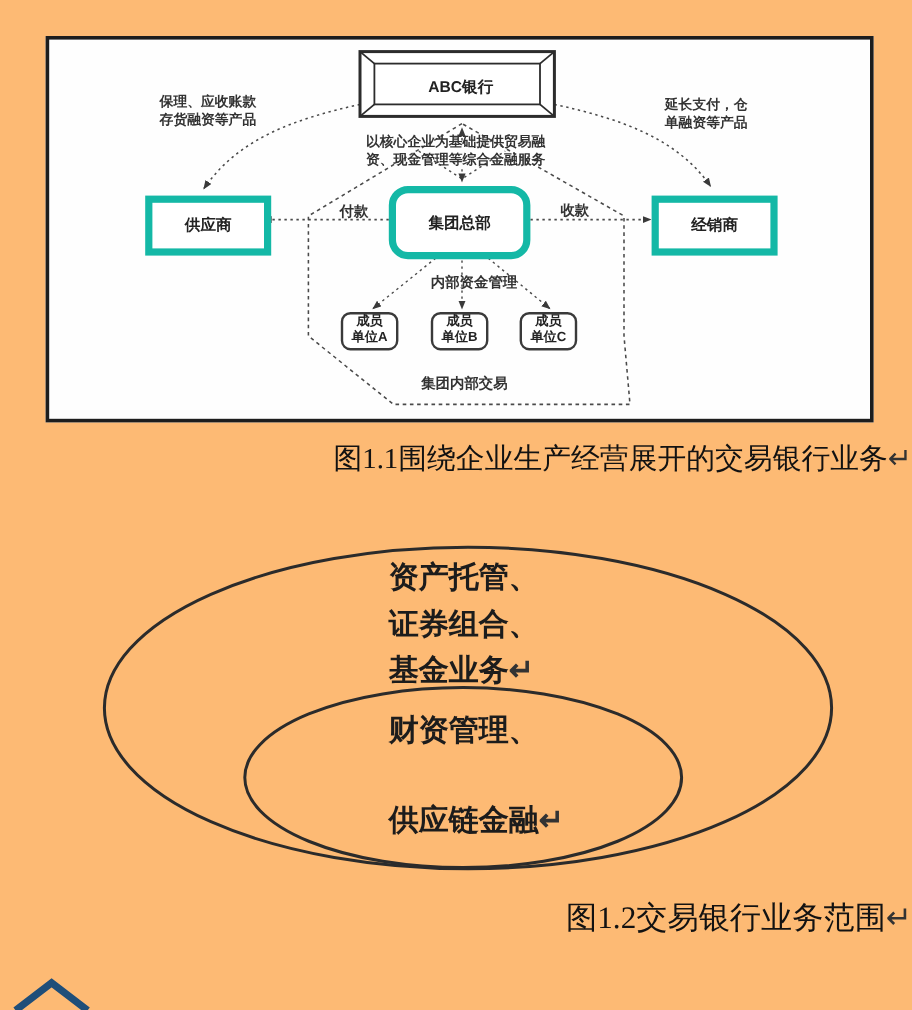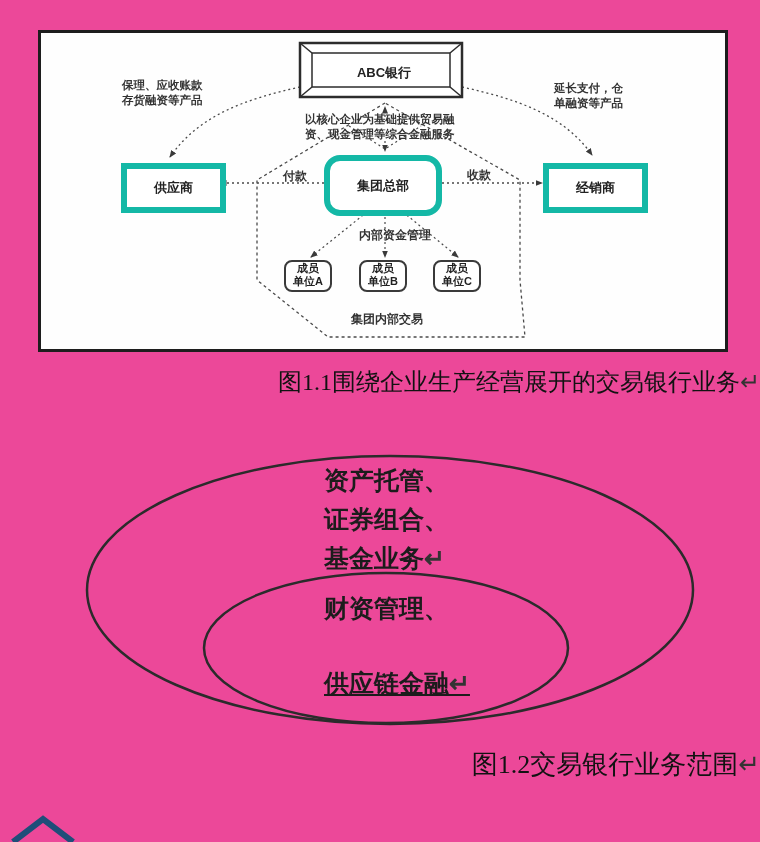--- a/index.html
+++ b/index.html
@@ -1,17 +1,17 @@
 <!DOCTYPE html>
 <html><head>
 <meta charset="utf-8">
 <style>
   html,body { margin:0; padding:0; background:#ffffff; }
   .page {
-    position:relative; width:760px; height:842px; background:#ec4899;
+    position:relative; width:760px; height:842px; background:#fdba74;
     overflow:hidden; font-family:"Liberation Sans", sans-serif; color:#222;
   }
   
   .fig1-frame {
     position:absolute; left:38px; top:30px; width:684px; height:316px;
     border:3px solid #1d1d1d; background:#fefefe;
   }
   .fig1-frame svg.wires { position:absolute; left:0; top:0; }
   .lbl { position:absolute; font-weight:bold; color:#333; white-space:nowrap; }
   .note { font-size:11.5px; line-height:15px; }
@@ -89,21 +89,21 @@
         <rect x="271" y="20" width="138" height="34" fill="#ffffff" stroke="#2c2c2c" stroke-width="1.5"></rect>
         <line x1="259" y1="10" x2="271" y2="20" stroke="#2c2c2c" stroke-width="1.5"></line>
         <line x1="421" y1="10" x2="409" y2="20" stroke="#2c2c2c" stroke-width="1.5"></line>
         <line x1="259" y1="64" x2="271" y2="54" stroke="#2c2c2c" stroke-width="1.5"></line>
         <line x1="421" y1="64" x2="409" y2="54" stroke="#2c2c2c" stroke-width="1.5"></line>
       </g>
     </svg>
 
     <div class="bank-label">ABC银行</div>
 
-    <div class="lbl note" style="left:81px; top:45px;">
+    <div class="lbl note" style="left:92px; top:45px;">
       <div>保理、应收账款</div>
       <div>存货融资等产品</div>
     </div>
 
     <div class="lbl note" style="left:513px; top:48px;">
       <div>延长支付，仓</div>
       <div>单融资等产品</div>
     </div>
 
     <div class="lbl note note-center" style="left:264px; top:79px;">
@@ -145,21 +145,21 @@
     <ellipse cx="386" cy="218" rx="182" ry="75" fill="none" stroke="#2b2b2b" stroke-width="2.5"></ellipse>
   </svg>
 
   <div class="f2line" style="top:464px;">资产托管、</div>
   <div class="f2line" style="top:503px;">证券组合、</div>
   <div class="f2line" style="top:542px;">
     <span>基金业务</span><span class="retmark">↵</span>
   </div>
 
   <div class="f2line" style="top:592px;">财资管理、</div>
-  <div class="f2line" style="top:667px;text-decoration:underline;">
+  <div class="f2line" style="top:667px;">
     <span>供应链金融</span><span class="retmark">↵</span>
   </div>
 
   <div class="caption caption2">
     <span>图1.2交易银行业务范围</span><span class="retmark">↵</span>
   </div>
 
   <div class="chevron-wrap">
     <svg width="90" height="32" viewBox="0 0 90 32">
       <polyline points="13,32 43,9 73,32" fill="none" stroke="#1f4e79" stroke-width="6" stroke-linejoin="miter"></polyline>

